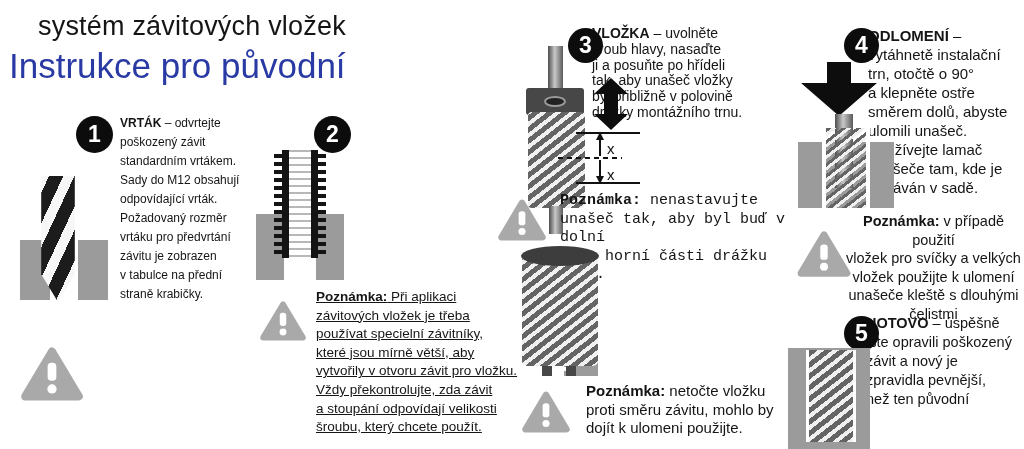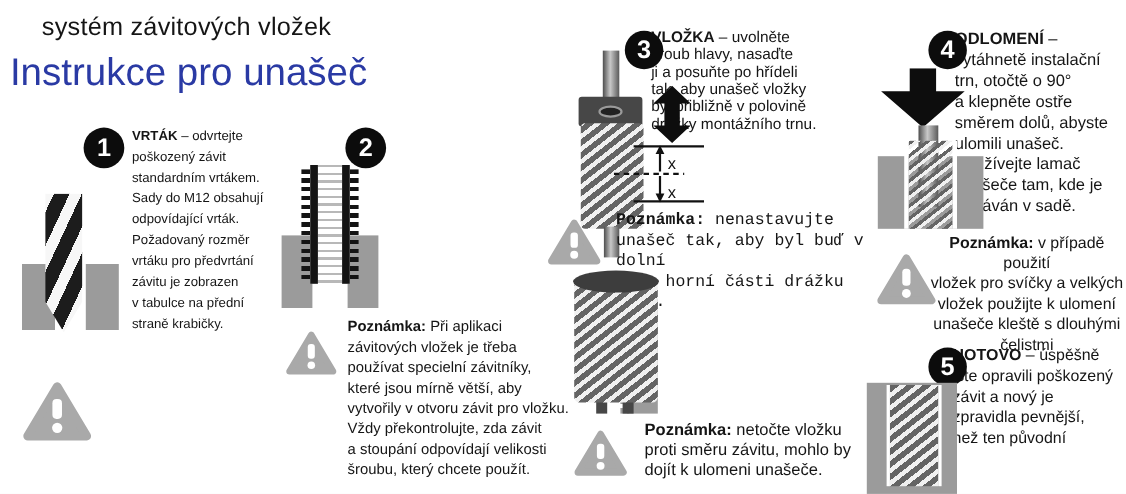--- a/index.html
+++ b/index.html
@@ -1,21 +1,21 @@
 <!DOCTYPE html>
 <html><head>
 <meta charset="utf-8">
 <style>
   html,body{margin:0;padding:0;background:#e9e9e9;}
   *{box-sizing:border-box;}
   #page{position:relative;width:1024px;height:449px;background:#ffffff;overflow:hidden;
         font-family:"Liberation Sans","DejaVu Sans",sans-serif;color:#151515;}
   .abs{position:absolute;}
   
-  .kicker{left:38px;top:11px;font-size:23px;letter-spacing:.2px;}
+  .kicker{left:38px;top:11px;font-size:27px;letter-spacing:.2px;}
   .big-title{left:9px;top:46px;font-size:35px;color:#2a3aa4;}
   
   .blk{position:absolute;}
   .badge{position:absolute;left:0;top:2px;width:37px;height:37px;border-radius:50%;
          background:#0c0c0c;color:#fff;font-weight:bold;font-size:23px;
          display:flex;align-items:center;justify-content:center;}
   .btxt{white-space:pre-line;}
   .btxt b{font-weight:bold;}
   .fs16{font-size:12px;line-height:19px;}
   .fs155{font-size:15.5px;line-height:19px;}
@@ -47,21 +47,21 @@
       <path d="M50 9 L93 81 L7 81 Z" fill="#a9a9a9" stroke="#a9a9a9" stroke-width="13" stroke-linejoin="round"></path>
       <rect x="43" y="27" width="14" height="29" rx="6" fill="#fff"></rect>
       <circle cx="50" cy="69" r="7.5" fill="#fff"></circle>
     </g>
   </defs>
 </svg>
 
 <div id="page">
 
   <div class="abs kicker">systém závitových vložek</div>
-  <div class="abs big-title">Instrukce pro unašeč</div>
+  <div class="abs big-title">Instrukce pro původní</div>
 
   <div class="blk" style="left:76px;top:114px;width:240px;">
     <div class="badge">
         <span>1</span>
       </div>
     <div class="btxt fs16" style="margin-left:44px;"><b>VRTÁK</b><span> – odvrtejte
 poškozený závit
 standardním vrtákem.
 Sady do M12 obsahují
 odpovídající vrták.
@@ -91,21 +91,21 @@
   </div>
 
   <div class="abs" style="left:256px;top:148px;width:88px;height:134px;">
     <div class="abs gray" style="left:0;top:66px;width:28px;height:66px;"></div>
     <div class="abs gray" style="left:60px;top:66px;width:28px;height:66px;"></div>
     <div class="abs teeth" style="left:18px;top:6px;width:8px;height:100px;"></div>
     <div class="abs teeth" style="left:62px;top:6px;width:8px;height:100px;"></div>
     <div class="abs tap-body" style="left:26px;top:2px;width:36px;height:108px;"></div>
   </div>
 
-  <div class="blk" style="left:260px;top:288px;width:280px;">
+  <div class="blk" style="left:260px;top:288px;width:280px;text-decoration:underline;">
     <svg class="warn" style="left:0;top:12px;width:46px;height:42px;" viewBox="0 0 100 90">
         <use href="#warnsym"></use>
       </svg>
     <div class="btxt fs135" style="margin-left:56px;"><b>Poznámka:</b><span> Při aplikaci
 závitových vložek je třeba
 používat specielní závitníky,
 které jsou mírně větší, aby
 vytvořily v otvoru závit pro vložku.
 Vždy překontrolujte, zda závit
 a stoupání odpovídají velikosti
@@ -167,21 +167,21 @@
     <div class="abs" style="left:-1px;top:0;width:78px;height:20px;background:#3d3d3d;border-radius:50%;"></div>
   </div>
 
 
   <div class="blk" style="left:522px;top:382px;width:290px;">
     <svg class="warn" style="left:0;top:8px;width:48px;height:44px;" viewBox="0 0 100 90">
         <use href="#warnsym"></use>
       </svg>
     <div class="btxt fs15" style="margin-left:64px;"><b>Poznámka:</b><span> netočte vložku
 proti směru závitu, mohlo by
-dojít k ulomeni unašeče.</span></div>
+dojít k ulomeni použijte.</span></div>
   </div>
 
   <div class="blk" style="left:844px;top:26px;width:180px;">
     <div class="badge" style="width:35px;height:35px;">
         <span>4</span>
       </div>
     <div class="btxt fs15t" style="margin-left:24px;"><b>ODLOMENÍ</b><span> –
 vytáhnetě instalační
 trn, otočtě o 90°
 a klepněte ostře

